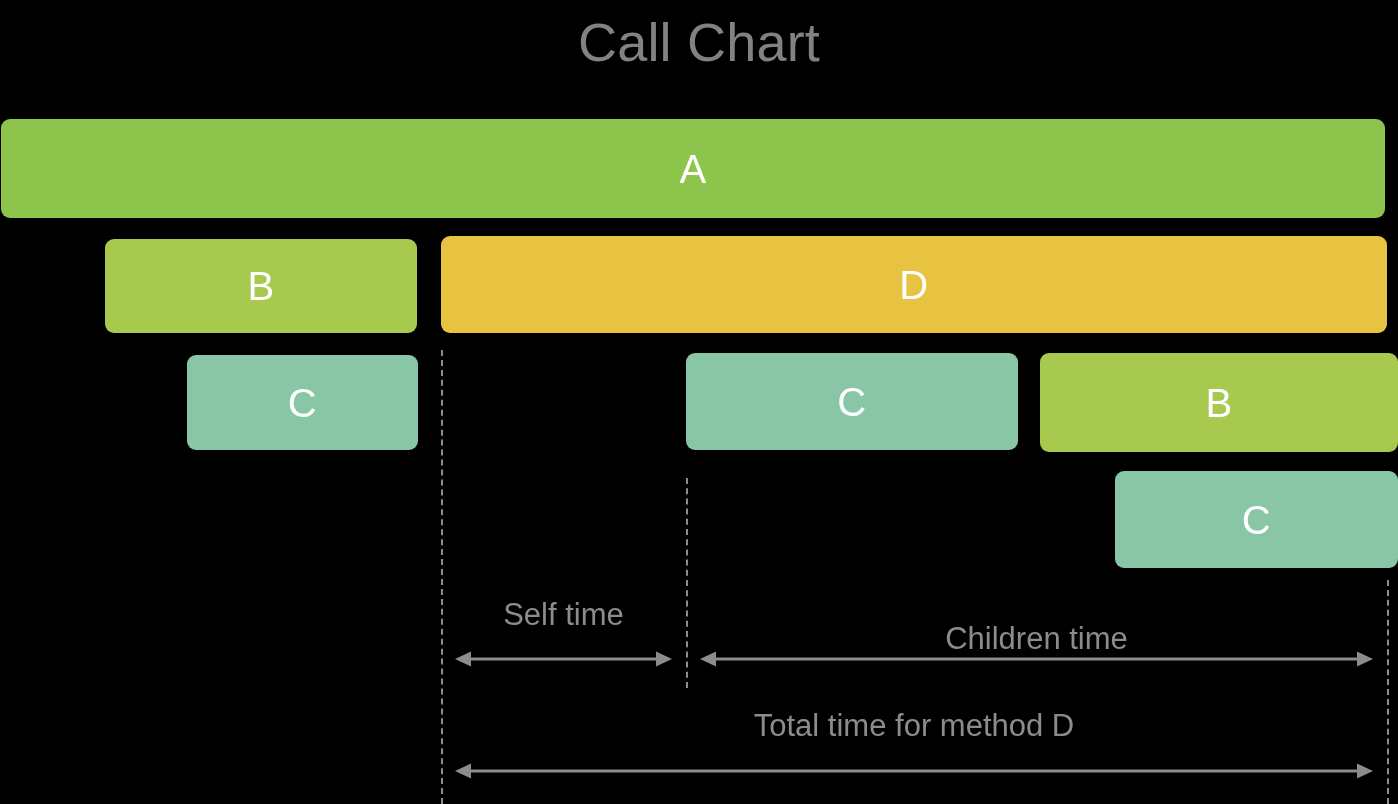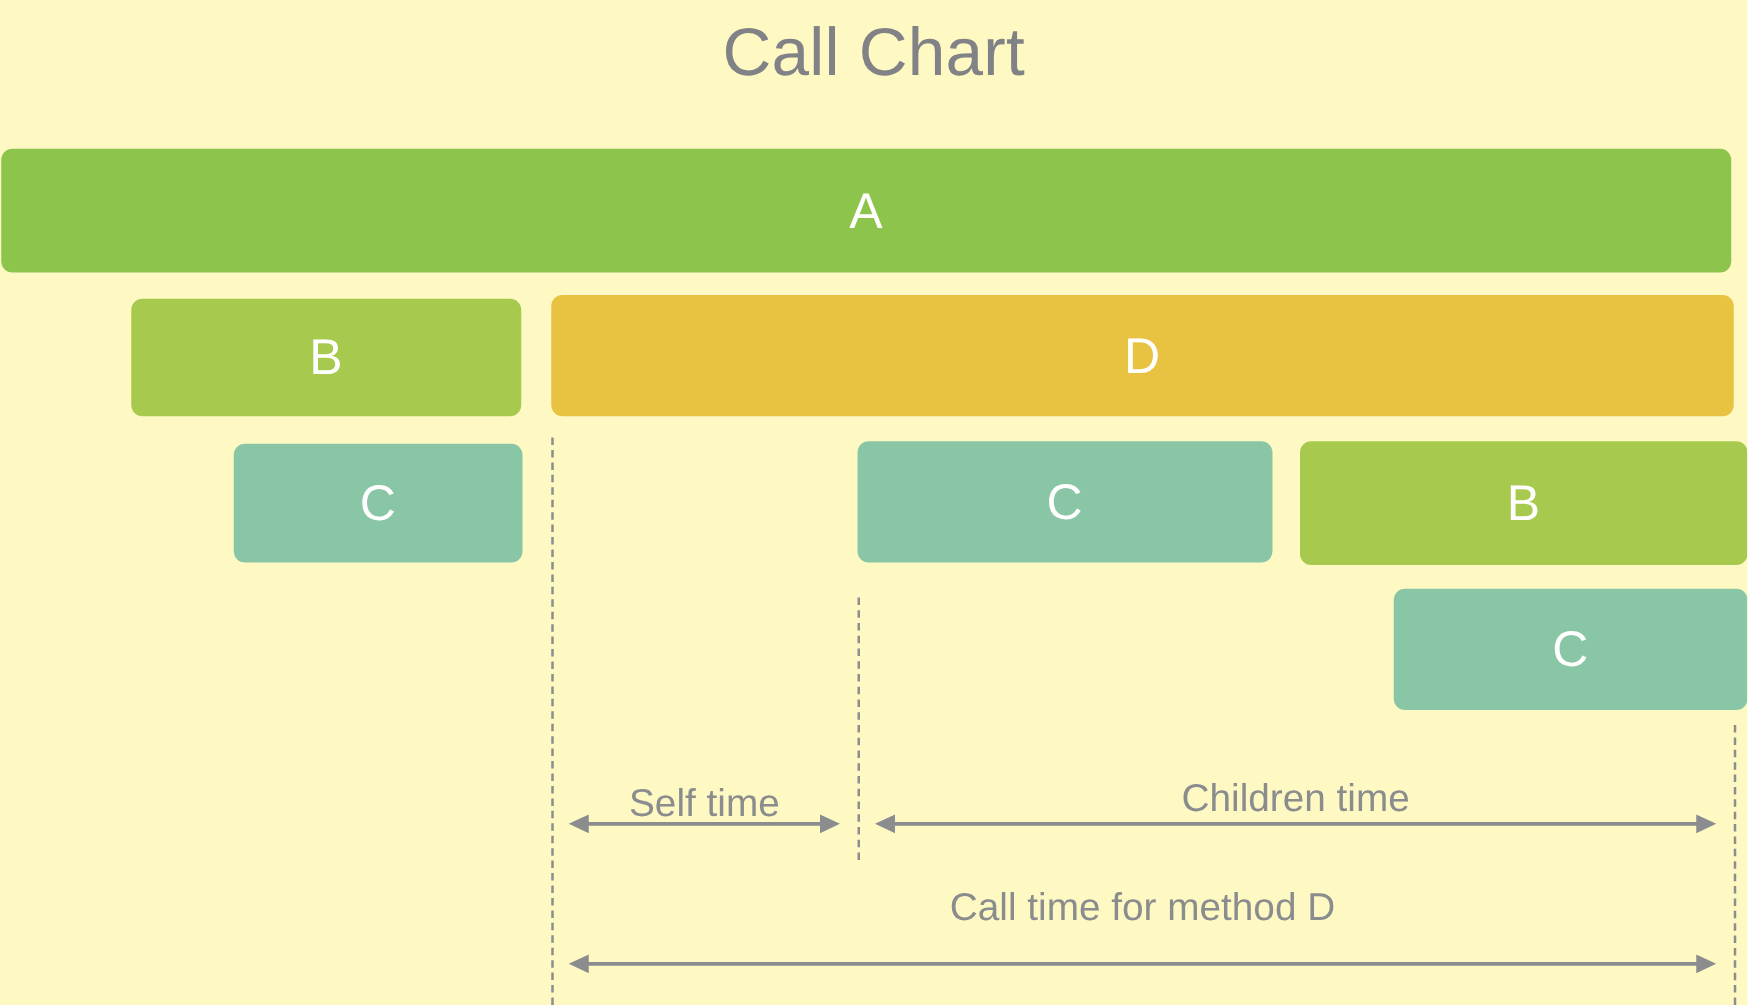--- a/index.html
+++ b/index.html
@@ -69,21 +69,21 @@
     height: 22px;
   }
   .arrow-wrap svg {
     display: block;
     overflow: visible;
   }
 </style>
 </head>
 <body>
 
-<div id="stage" style="background: #fef9c3;">
+<div id="stage" style="background: #000000;">
 
   <div class="chart-title">Call Chart</div>
 
   <div id="bars-layer">
       <div class="bar" style="left: 1px; top: 119px; width: 1384px; height: 99px; background: rgb(140, 196, 76);">
         <span class="bar-label">A</span>
       </div>
       <div class="bar" style="left: 105px; top: 239px; width: 312px; height: 94px; background: rgb(166, 201, 78);">
         <span class="bar-label">B</span>
       </div>
@@ -102,37 +102,37 @@
       <div class="bar" style="left: 1115px; top: 471px; width: 283px; height: 97px; background: rgb(137, 198, 165);">
         <span class="bar-label">C</span>
       </div>
     </div>
   <div id="guides-layer">
       <div class="dashed-line" style="left: 441px; top: 350px; height: 454px; border-left-color: rgb(139, 141, 143);"></div>
       <div class="dashed-line" style="left: 686px; top: 478px; height: 210px; border-left-color: rgb(139, 141, 143);"></div>
       <div class="dashed-line" style="left: 1387px; top: 580px; height: 224px; border-left-color: rgb(139, 141, 143);"></div>
     </div>
   <div id="measures-layer">
-      <div class="annotation" style="left: 441px; top: 624px; width: 245px; color: rgb(138, 140, 142);">Self time</div>
+      <div class="annotation" style="left: 441px; top: 596px; width: 245px; color: rgb(138, 140, 142);">Self time</div>
       <div class="arrow-wrap" style="left: 455px; top: 648px; width: 217px;">
         <svg width="217" height="22" viewBox="0 0 217 22">
           <line x1="10" y1="11" x2="207" y2="11" stroke="#8a8c8e" stroke-width="3"></line>
           <polygon points="0,11 16,3.5 16,18.5" fill="#8a8c8e"></polygon>
           <polygon points="217,11 201,3.5 201,18.5" fill="#8a8c8e"></polygon>
         </svg>
       </div>
       <div class="annotation" style="left: 686px; top: 620px; width: 701px; color: rgb(138, 140, 142);">Children time</div>
       <div class="arrow-wrap" style="left: 700px; top: 648px; width: 673px;">
         <svg width="673" height="22" viewBox="0 0 673 22">
           <line x1="10" y1="11" x2="663" y2="11" stroke="#8a8c8e" stroke-width="3"></line>
           <polygon points="0,11 16,3.5 16,18.5" fill="#8a8c8e"></polygon>
           <polygon points="673,11 657,3.5 657,18.5" fill="#8a8c8e"></polygon>
         </svg>
       </div>
-      <div class="annotation" style="left: 441px; top: 707px; width: 946px; color: rgb(138, 140, 142);">Call time for method D</div>
+      <div class="annotation" style="left: 441px; top: 707px; width: 946px; color: rgb(138, 140, 142);">Total time for method D</div>
       <div class="arrow-wrap" style="left: 455px; top: 760px; width: 918px;">
         <svg width="918" height="22" viewBox="0 0 918 22">
           <line x1="10" y1="11" x2="908" y2="11" stroke="#8a8c8e" stroke-width="3"></line>
           <polygon points="0,11 16,3.5 16,18.5" fill="#8a8c8e"></polygon>
           <polygon points="918,11 902,3.5 902,18.5" fill="#8a8c8e"></polygon>
         </svg>
       </div>
     </div>
 
 </div>

